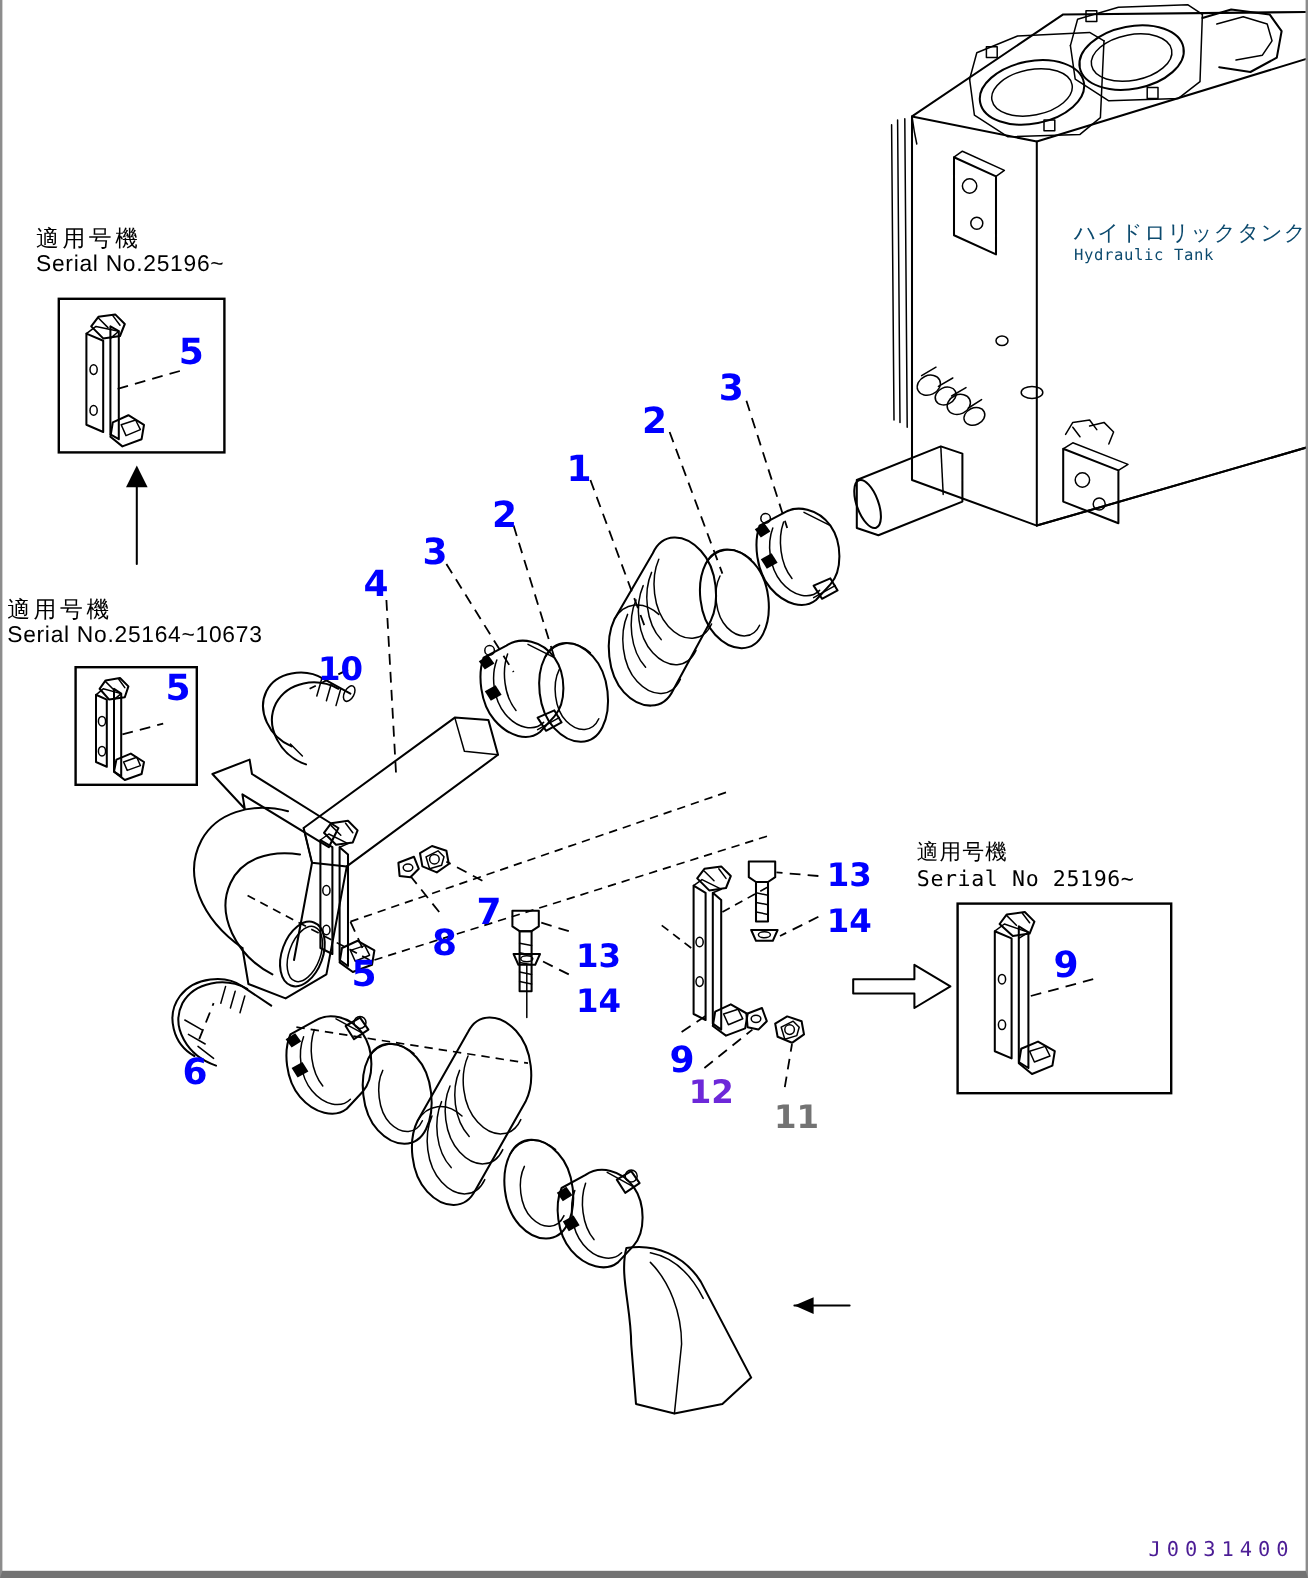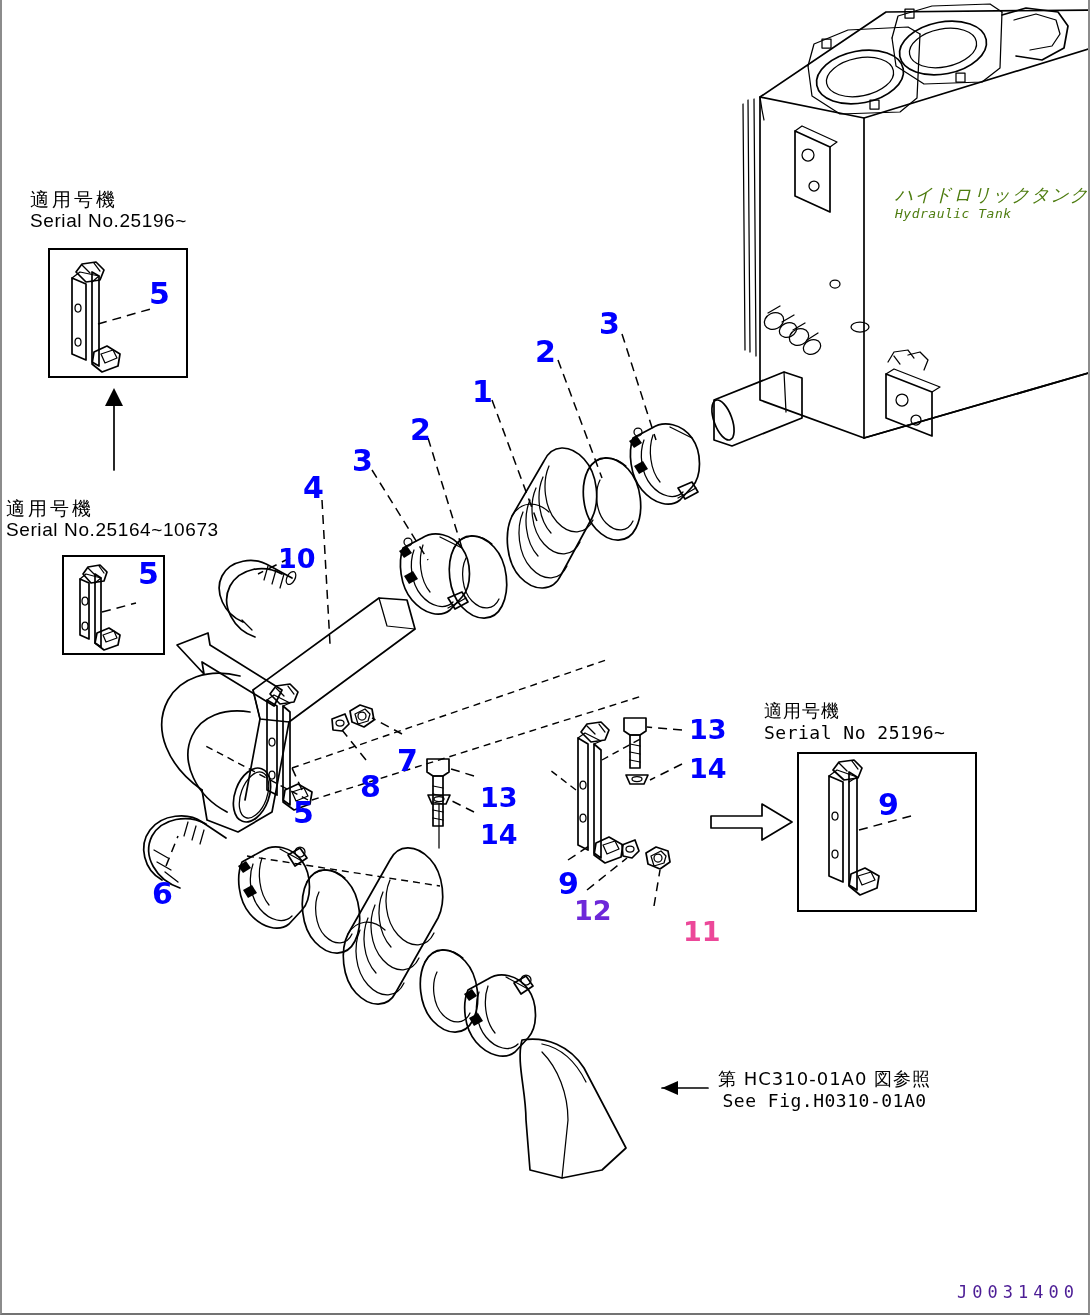--- a/index.html
+++ b/index.html
@@ -11,21 +11,21 @@
   body {
     font-family: "DejaVu Sans", sans-serif;
   }
   #page {
     position: relative;
     width: 1090px;
     height: 1315px;
     background: #ffffff;
     border-left: 2px solid #8c8c8c;
     border-right: 2px solid #8c8c8c;
-    border-bottom: 2px solid #737373;
+    border-bottom: 6px solid #737373;
     box-sizing: border-box;
     overflow: hidden;
   }
   #artboard {
     position: absolute;
     inset: 0;
   }
   svg.layer {
     position: absolute;
     left: 0;
@@ -49,24 +49,23 @@
     font-weight: 500;
   }
   .en-line {
     display: block;
     font-size: 19px;
     letter-spacing: 0.6px;
     font-family: Liberation Sans, sans-serif;
   }
   .tank-label {
     position: absolute;
-    color: #4d7c0f;
+    color: #0c4a6e;
     white-space: nowrap;
     line-height: 1.2;
-    font-style: italic;
   }
   .tank-jp {
     display: block;
     font-size: 18px;
     letter-spacing: 1px;
   }
   .tank-en {
     display: block;
     font-size: 13px;
     font-family: "DejaVu Sans Mono", monospace;
@@ -502,44 +501,40 @@
     <div class="ref-label" style="left:762px; top:700px;">
       <span class="ref-jp">適用号機</span>
       <span class="ref-en">Serial No 25196~</span>
     </div>
 
     <div class="tank-label" style="left:893px; top:184px;">
       <span class="tank-jp">ハイドロリックタンク</span>
       <span class="tank-en">Hydraulic Tank</span>
     </div>
 
-    <div class="ref-label" style="left:716px; top:1068px;">
-      <span class="ref-jp">第 HC310-01A0 図参照</span>
-      <span class="ref-en">See Fig.H0310-01A0</span>
-    </div>
 
     <div class="figcode" style="left:955px; top:1282px;">J0031400</div>
 
     <div id="callout-layer">
         <div class="callout" style="left: 470px; top: 377px; color: rgb(0, 0, 255);">1</div>
         <div class="callout" style="left: 408px; top: 415px; color: rgb(0, 0, 255);">2</div>
         <div class="callout" style="left: 533px; top: 337px; color: rgb(0, 0, 255);">2</div>
         <div class="callout" style="left: 350px; top: 446px; color: rgb(0, 0, 255);">3</div>
         <div class="callout" style="left: 597px; top: 309px; color: rgb(0, 0, 255);">3</div>
         <div class="callout" style="left: 301px; top: 473px; color: rgb(0, 0, 255);">4</div>
         <div class="callout" style="left: 147px; top: 279px; color: rgb(0, 0, 255);">5</div>
         <div class="callout" style="left: 136px; top: 559px; color: rgb(0, 0, 255);">5</div>
         <div class="callout" style="left: 291px; top: 798px; color: rgb(0, 0, 255);">5</div>
         <div class="callout" style="left: 150px; top: 879px; color: rgb(0, 0, 255);">6</div>
         <div class="callout" style="left: 395px; top: 746px; color: rgb(0, 0, 255);">7</div>
         <div class="callout" style="left: 358px; top: 772px; color: rgb(0, 0, 255);">8</div>
         <div class="callout" style="left: 556px; top: 869px; color: rgb(0, 0, 255);">9</div>
         <div class="callout" style="left: 876px; top: 790px; color: rgb(0, 0, 255);">9</div>
-        <div class="callout small" style="left: 276px; top: 545px; color: rgb(0, 0, 255);">10</div>
-        <div class="callout small" style="left: 681px; top: 918px; color: #ec4899;">11</div>
+        <div class="callout small" style="left: 263px; top: 545px; color: rgb(0, 0, 255);">10</div>
+        <div class="callout small" style="left: 643px; top: 918px; color: #737373;">11</div>
         <div class="callout small" style="left: 572px; top: 897px; color: #6d28d9;">12</div>
         <div class="callout small" style="left: 478px; top: 784px; color: rgb(0, 0, 255);">13</div>
         <div class="callout small" style="left: 687px; top: 716px; color: rgb(0, 0, 255);">13</div>
         <div class="callout small" style="left: 478px; top: 821px; color: rgb(0, 0, 255);">14</div>
         <div class="callout small" style="left: 687px; top: 755px; color: rgb(0, 0, 255);">14</div>
       </div>
 
   </div>
 </div>
 

